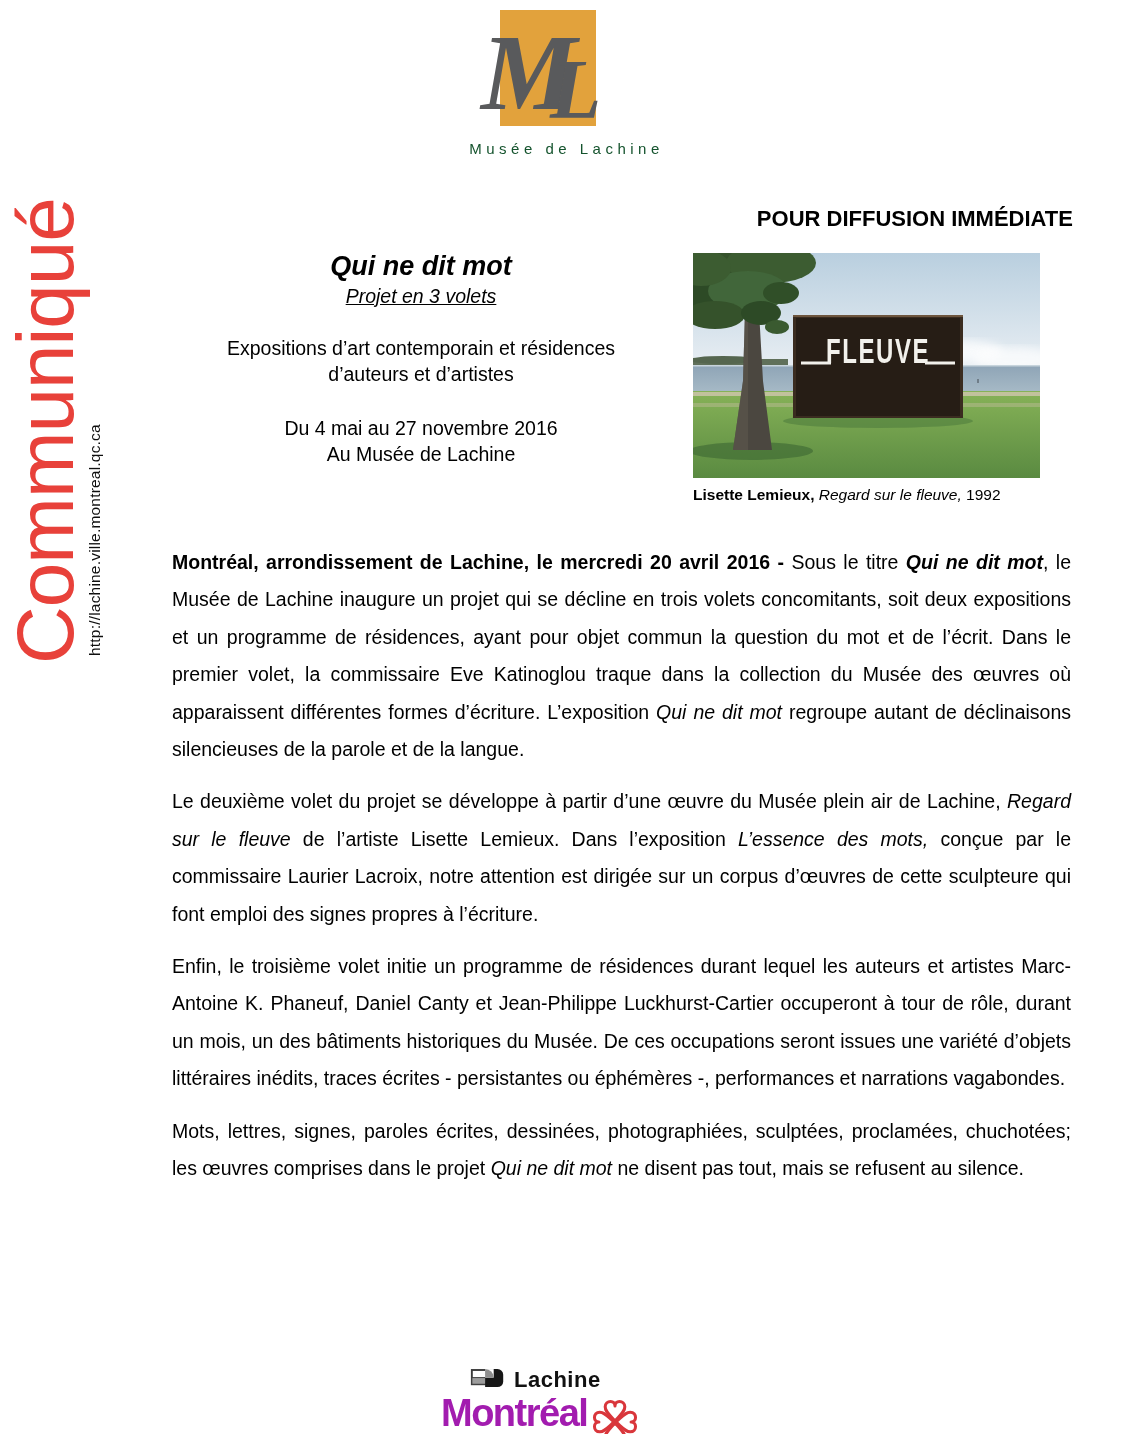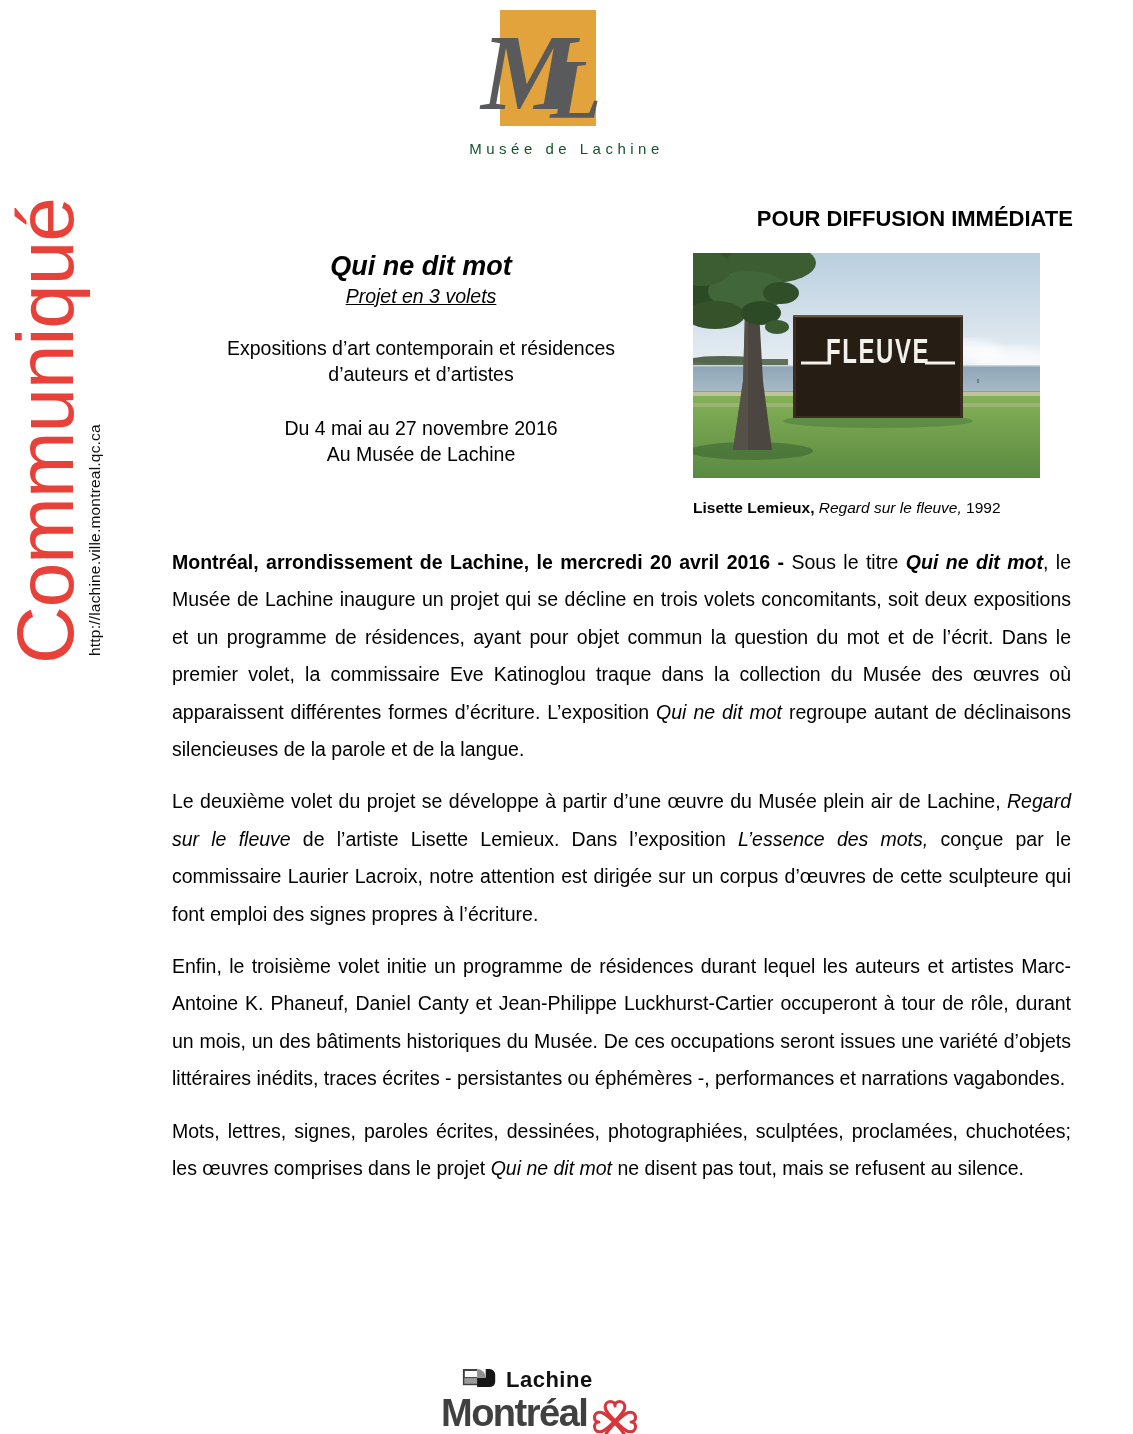--- a/index.html
+++ b/index.html
@@ -33,36 +33,36 @@
   
   .headline { position:absolute; left:160px; top:250px; width:522px; text-align:center; }
   .headline-title { font-style:italic; font-weight:bold; font-size:27px; line-height:32px; margin:0; }
   .headline-subtitle { font-style:italic; font-size:19.5px; line-height:25px; margin:2px 0 27px;text-decoration:underline; }
   .headline-expo, .headline-dates { font-size:19.5px; line-height:25.5px; }
   .headline-dates { margin-top:29px; }
 
   
   .photo-figure { position:absolute; left:693px; top:253px; width:395px; margin:0; }
   .photo-canvas { display:block; }
-  .photo-caption { margin-top:20px; font-size:15.5px; line-height:20px; }
+  .photo-caption { margin-top:7px; font-size:15.5px; line-height:20px; }
   .sign-word-text { font-family:"Liberation Sans",sans-serif; font-weight:bold; letter-spacing:2px; }
 
   
   .body-copy { position:absolute; left:160px; top:544px; width:923px; font-size:19.5px; line-height:37.4px; text-align:justify; }
   .body-copy p { margin:0 12px 15px; }
   .b  { font-weight:bold; }
   .i  { font-style:italic; }
   .bi { font-weight:bold; font-style:italic; }
 
   
   .footer-lockup { position:absolute; left:441px; top:1366px; width:270px; height:68px; }
-  .footer-row1 { position:absolute; left:20px; top:0; display:flex; align-items:center; gap:7px; }
+  .footer-row1 { position:absolute; left:28px; top:0; display:flex; align-items:center; gap:7px; }
   .borough-name { font-size:22px; font-weight:bold; letter-spacing:.5px; color:#111; }
   .footer-row2 { position:absolute; left:0; top:26px; display:flex; align-items:flex-start; }
-  .city-name { font-size:38px; font-weight:bold; letter-spacing:-1.5px; color:#404040;text-align:right; }
+  .city-name { font-size:38px; font-weight:bold; letter-spacing:-1.5px; color:#a21caf;text-align:right; }
   .rosette { margin-left:3px; margin-top:5px; }
 </style>
 </head>
 <body>
 
 <div class="page">
 
   <header class="masthead">
     <svg class="monogram" width="230" height="124" viewBox="0 0 230 124" aria-hidden="true">
       <rect class="monogram-box" x="48" y="2" width="96" height="116"></rect>

